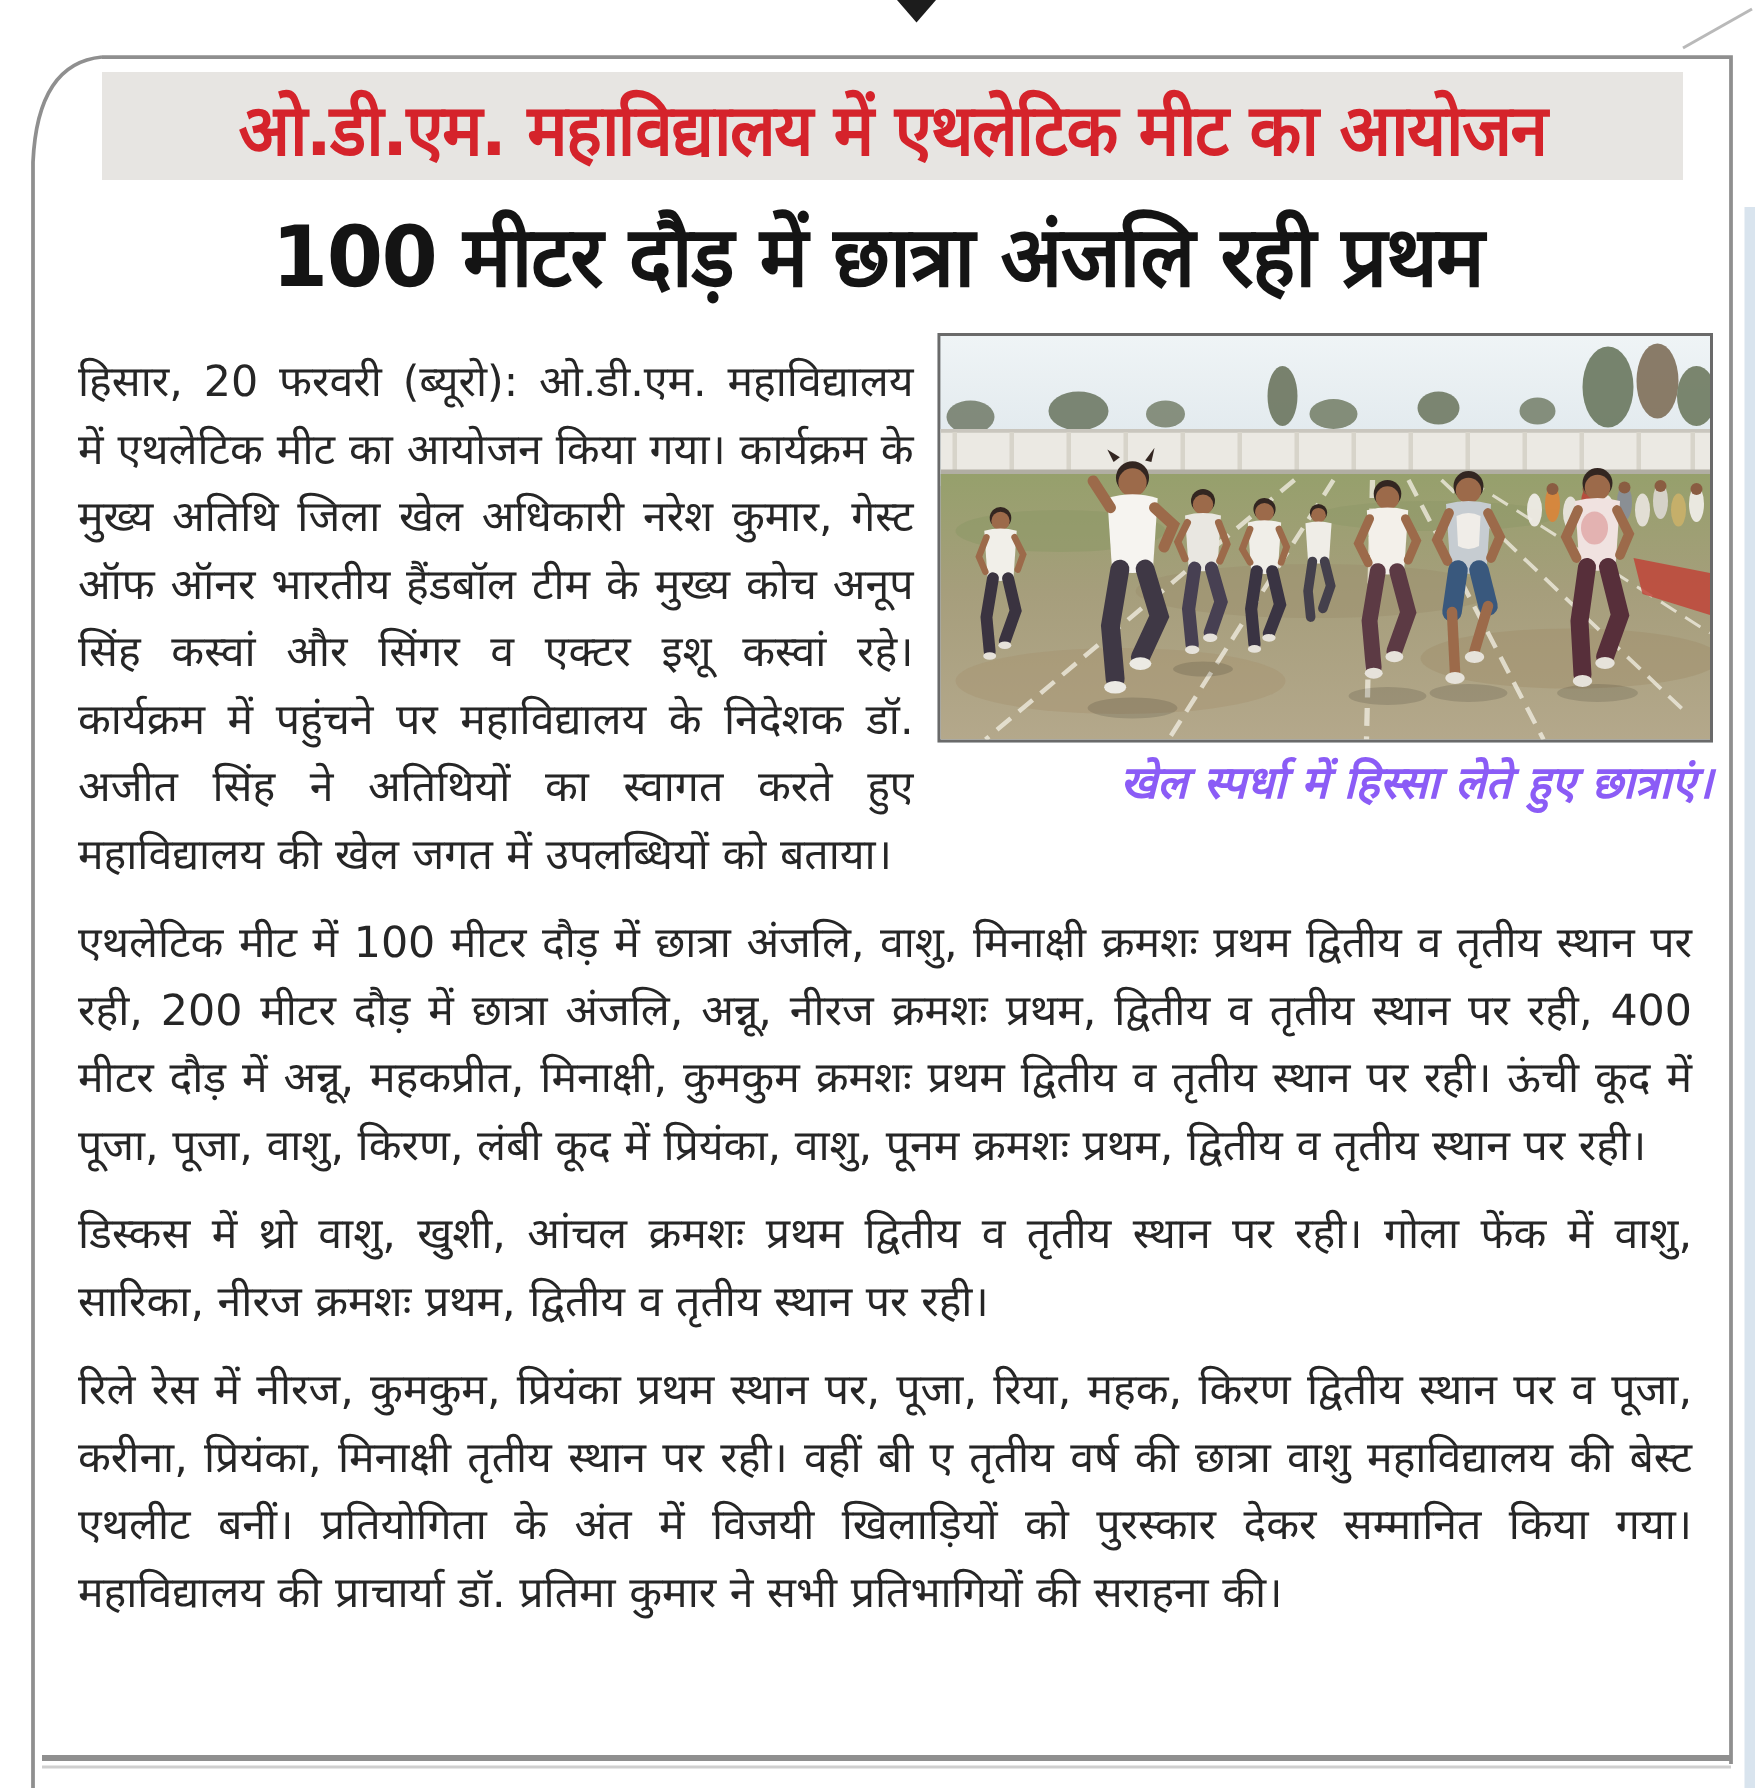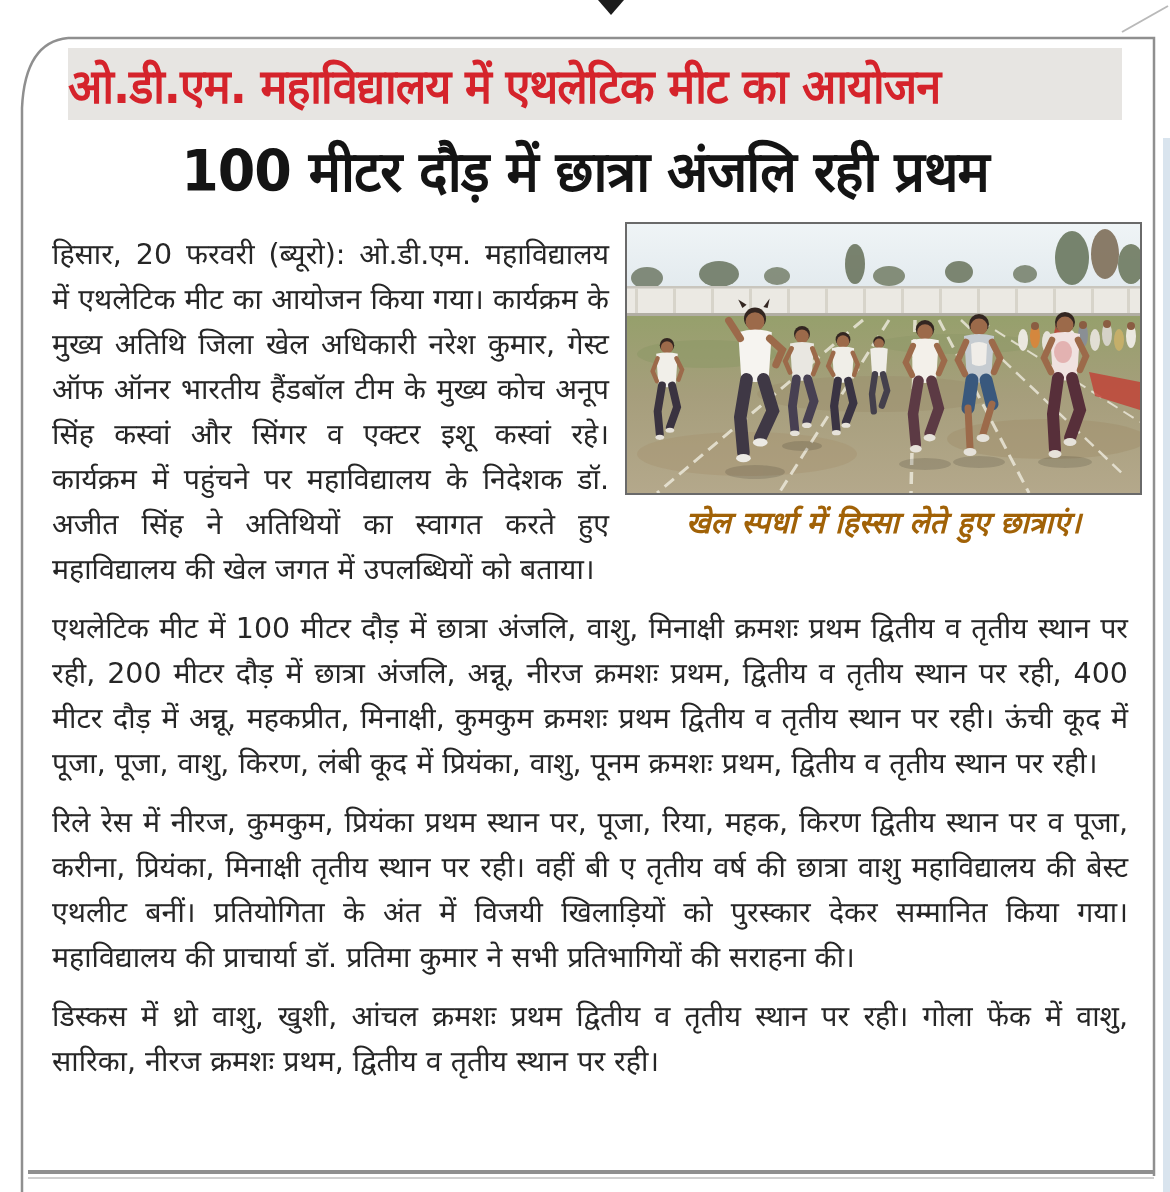--- a/index.html
+++ b/index.html
@@ -12,21 +12,21 @@
     color:#262626;
   }
   .border-svg{position:absolute;left:0;top:0;width:1170px;height:1192px;pointer-events:none;}
   .fold-mark{position:absolute;left:598px;top:0;width:0;height:0;
     border-left:13px solid transparent;border-right:13px solid transparent;
     border-top:15px solid #1c1c1c;}
   .neighbor-column{position:absolute;right:0;top:138px;bottom:0;width:7px;background:#d9e4ee;}
   .headline-band{
     position:absolute;left:68px;top:48px;width:1054px;height:72px;
     background:#e7e5e2;
-    display:flex;align-items:center;
+    display:flex;align-items:center;justify-content:center;
   }
   .headline{
     color:#d5232b;
     font-size:45px;font-weight:bold;
     letter-spacing:-1px;white-space:nowrap;
     transform:scaleY(1.06);
   }
   .subheadline{
     position:absolute;left:30px;top:130px;width:1110px;height:78px;
     display:flex;align-items:center;justify-content:center;
@@ -40,21 +40,21 @@
   .article-body p{margin:14px;}
   figure.news-photo{
     float:right;width:517px;margin:4px 0 4px 16px;padding:0;
   }
   .photo-frame{
     width:513px;height:269px;border:2px solid #6a6a6a;background:#dfe7ea;
     line-height:0;
   }
   figcaption{
     font-size:30px;line-height:40px;font-style:italic;font-weight:bold;
-    color:#a16207;text-align:center;padding-top:8px;letter-spacing:0;
+    color:#8b5cf6;text-align:right;padding-top:8px;letter-spacing:0;
   }
 </style>
 </head>
 <body>
 
 <div class="page">
 
   <svg class="border-svg">
     <path d="M68,38 H1154 V1176" fill="none" stroke="#8f8f8f" stroke-width="2.5"></path>
     <path d="M68,38 Q25,42 22,108 L22,1192" fill="none" stroke="#8f8f8f" stroke-width="2.5"></path>
@@ -273,17 +273,17 @@
             <ellipse cx="-10" cy="142" rx="6.5" ry="4" fill="#e6e2da"></ellipse>
               <ellipse cx="5" cy="130" rx="6.5" ry="4" fill="#e6e2da"></ellipse>
           </g>
         </svg>
       </div>
       <figcaption>खेल स्पर्धा में हिस्सा लेते हुए छात्राएं।</figcaption>
     </figure>
 
     <p>हिसार, 20 फरवरी (ब्यूरो): ओ.डी.एम. महाविद्यालय में एथलेटिक मीट का आयोजन किया गया। कार्यक्रम के  मुख्य अतिथि जिला खेल अधिकारी नरेश कुमार, गेस्ट ऑफ ऑनर भारतीय हैंडबॉल टीम के मुख्य कोच अनूप सिंह कस्वां और  सिंगर व एक्टर इशू कस्वां रहे। कार्यक्रम में पहुंचने पर महाविद्यालय के निदेशक डॉ. अजीत सिंह ने अतिथियों का स्वागत करते हुए महाविद्यालय की खेल जगत में उपलब्धियों को बताया।</p>
     <p>एथलेटिक मीट में 100 मीटर दौड़ में छात्रा अंजलि, वाशु, मिनाक्षी क्रमशः प्रथम द्वितीय व तृतीय स्थान पर रही, 200 मीटर दौड़ में छात्रा अंजलि, अन्नू, नीरज क्रमशः प्रथम, द्वितीय व तृतीय स्थान पर रही, 400 मीटर दौड़ में अन्नू, महकप्रीत, मिनाक्षी, कुमकुम क्रमशः प्रथम द्वितीय व तृतीय स्थान पर रही। ऊंची कूद में पूजा, पूजा, वाशु, किरण, लंबी कूद में प्रियंका, वाशु, पूनम क्रमशः प्रथम, द्वितीय व तृतीय स्थान पर रही।</p>
+    <p>डिस्कस में थ्रो वाशु, खुशी, आंचल क्रमशः प्रथम द्वितीय व तृतीय स्थान पर रही। गोला फेंक में वाशु, सारिका, नीरज क्रमशः प्रथम, द्वितीय व तृतीय स्थान पर रही।</p>
     <p>रिले रेस में नीरज, कुमकुम, प्रियंका प्रथम स्थान पर, पूजा, रिया, महक, किरण द्वितीय स्थान पर व पूजा, करीना, प्रियंका, मिनाक्षी तृतीय स्थान पर रही। वहीं बी ए तृतीय वर्ष की छात्रा वाशु महाविद्यालय की बेस्ट एथलीट बनीं। प्रतियोगिता के अंत में विजयी खिलाड़ियों को पुरस्कार देकर सम्मानित किया गया। महाविद्यालय की प्राचार्या डॉ. प्रतिमा कुमार ने सभी प्रतिभागियों की सराहना की।</p>
-    <p>डिस्कस में थ्रो वाशु, खुशी, आंचल क्रमशः प्रथम द्वितीय व तृतीय स्थान पर रही। गोला फेंक में वाशु, सारिका, नीरज क्रमशः प्रथम, द्वितीय व तृतीय स्थान पर रही।</p>
   </div>
 
 </div>
 
 </body></html>

